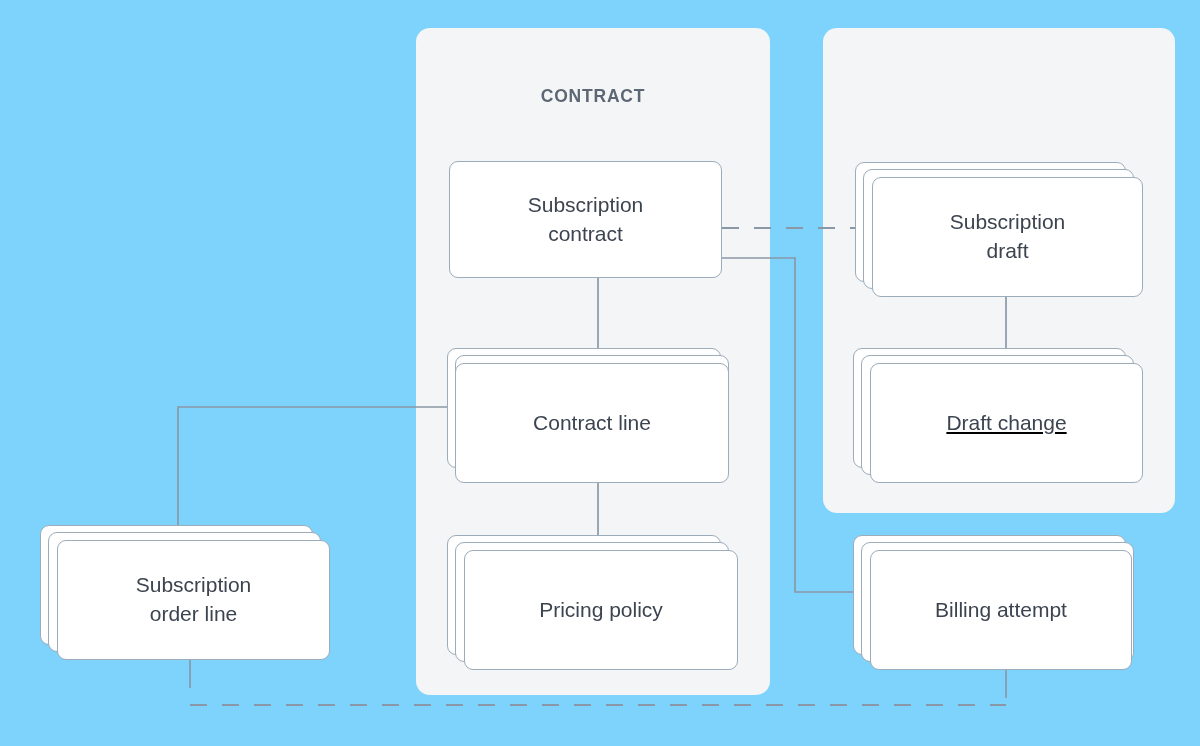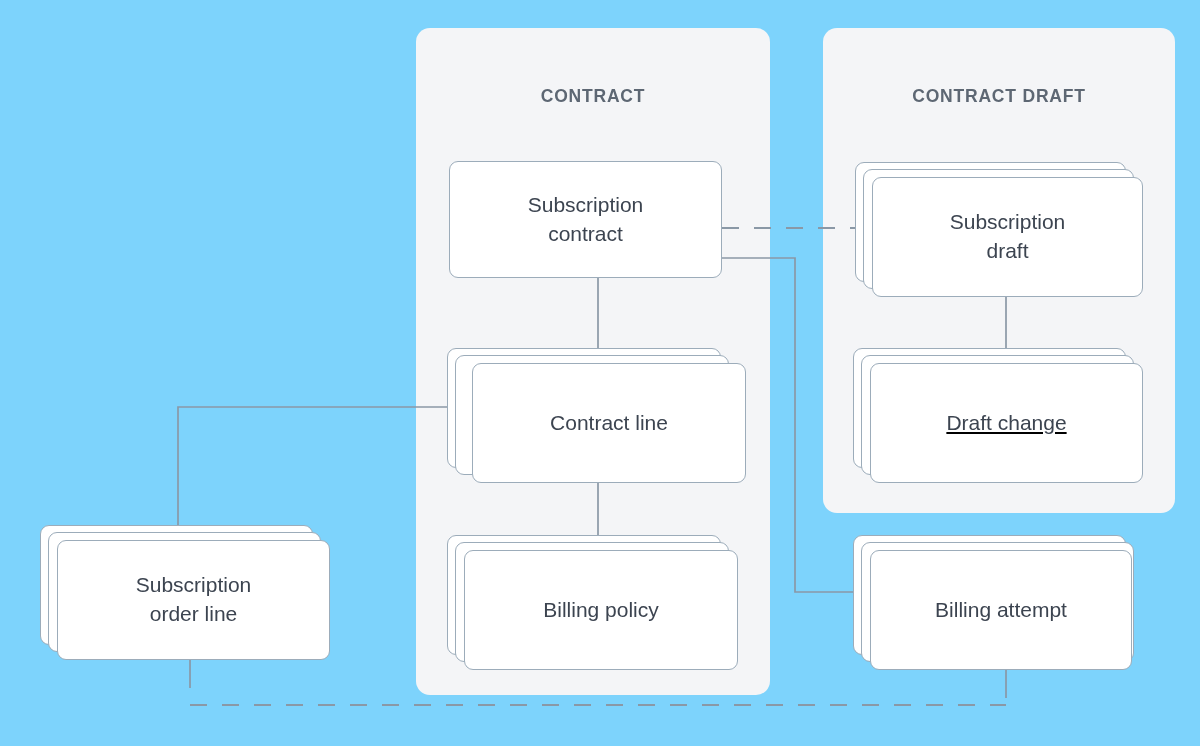--- a/index.html
+++ b/index.html
@@ -67,21 +67,20 @@
 </style>
 </head>
 <body>
 
 <div id="stage">
 
   <div class="panel" style="left:416px; top:28px; width:354px; height:667px;"></div>
   <div class="panel-title" style="left:416px; top:86px; width:354px;">CONTRACT</div>
 
   <div class="panel" style="left:823px; top:28px; width:352px; height:485px;"></div>
-  <div class="panel-title" style="left:823px; top:86px; width:352px;">CONTRACT DRAFT</div>
 
   <svg id="wires" viewBox="0 0 1200 746" xmlns="http://www.w3.org/2000/svg">
     <g fill="none" stroke="#8a98a6" stroke-width="1.7">
       <path d="M 598 278 L 598 348"></path>
       <path d="M 598 483 L 598 535"></path>
       <path d="M 448 407 L 178 407 L 178 525"></path>
       <path d="M 1006 297 L 1006 348"></path>
       <path d="M 722 258 L 795 258 L 795 592 L 856 592"></path>
       <path d="M 190 660 L 190 688"></path>
       <path d="M 1006 670 L 1006 698"></path>
@@ -95,30 +94,30 @@
   <div class="node" style="left:449px; top:161px; width:273px; height:117px;">
     <div class="card front" style="left:0; top:0; width:273px; height:117px;">
       <span class="card-label">Subscription
 contract</span>
     </div>
   </div>
 
   <div class="node" style="left:447px; top:348px; width:291px; height:135px;">
     <div class="card back1" style="left:0; top:0; width:274px; height:120px;"></div>
     <div class="card back2" style="left:8px; top:7px; width:274px; height:120px;"></div>
-    <div class="card front" style="left:25px; top:15px; width:274px; height:120px;">
+    <div class="card front" style="left:8px; top:15px; width:274px; height:120px;">
       <span class="card-label">Contract line</span>
     </div>
   </div>
 
   <div class="node" style="left:447px; top:535px; width:291px; height:135px;">
     <div class="card back1" style="left:0; top:0; width:274px; height:120px;"></div>
     <div class="card back2" style="left:8px; top:7px; width:274px; height:120px;"></div>
     <div class="card front" style="left:17px; top:15px; width:274px; height:120px;">
-      <span class="card-label">Billing policy</span>
+      <span class="card-label">Pricing policy</span>
     </div>
   </div>
 
   <div class="node" style="left:40px; top:525px; width:290px; height:135px;">
     <div class="card back1" style="left:0; top:0; width:273px; height:120px;"></div>
     <div class="card back2" style="left:8px; top:7px; width:273px; height:120px;"></div>
     <div class="card front" style="left:17px; top:15px; width:273px; height:120px;">
       <span class="card-label">Subscription
 order line</span>
     </div>

